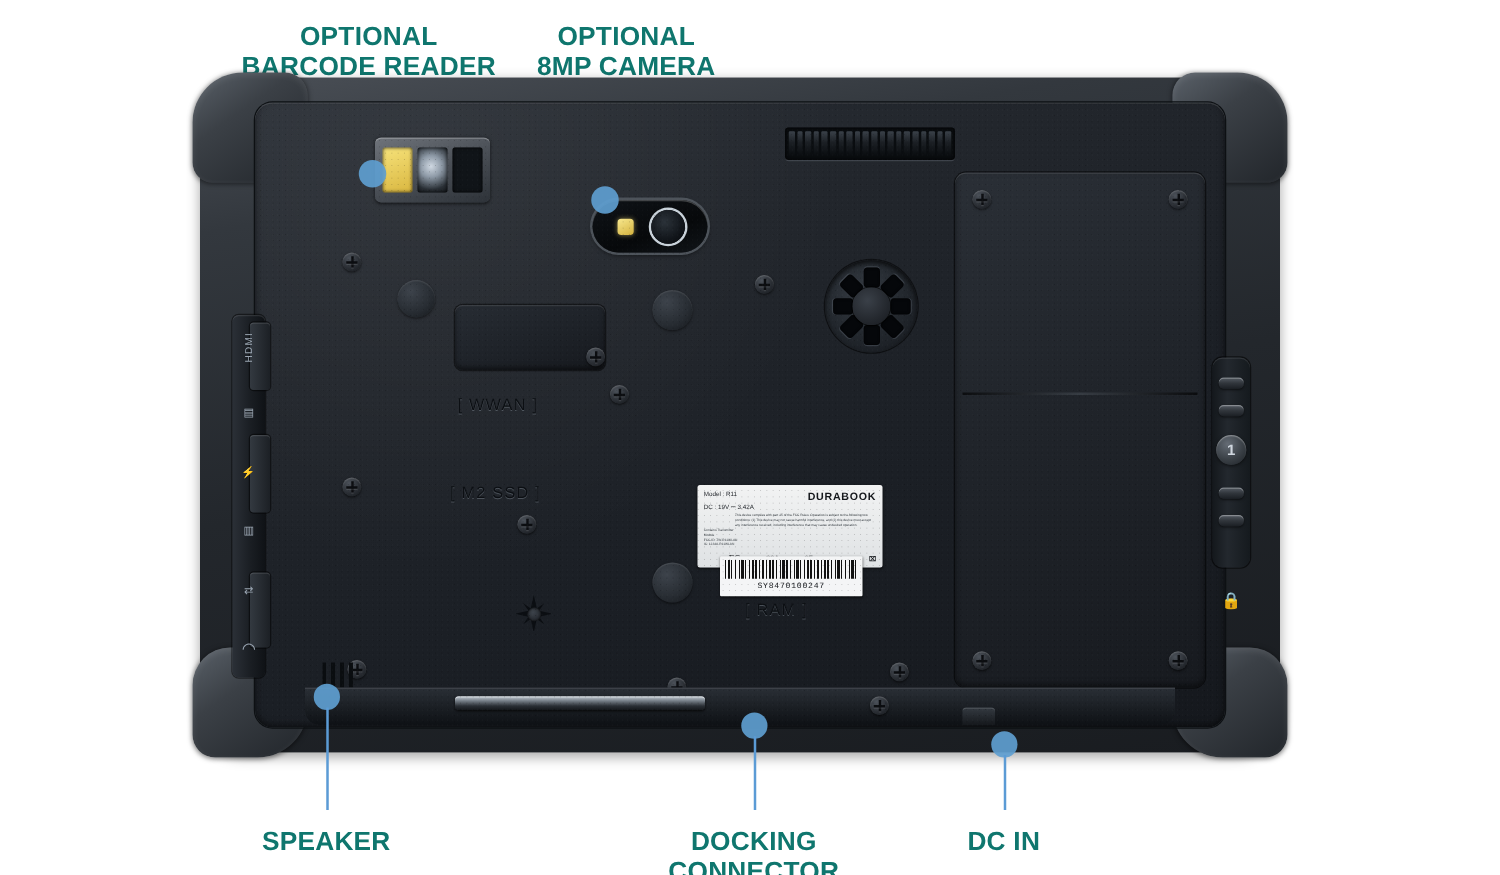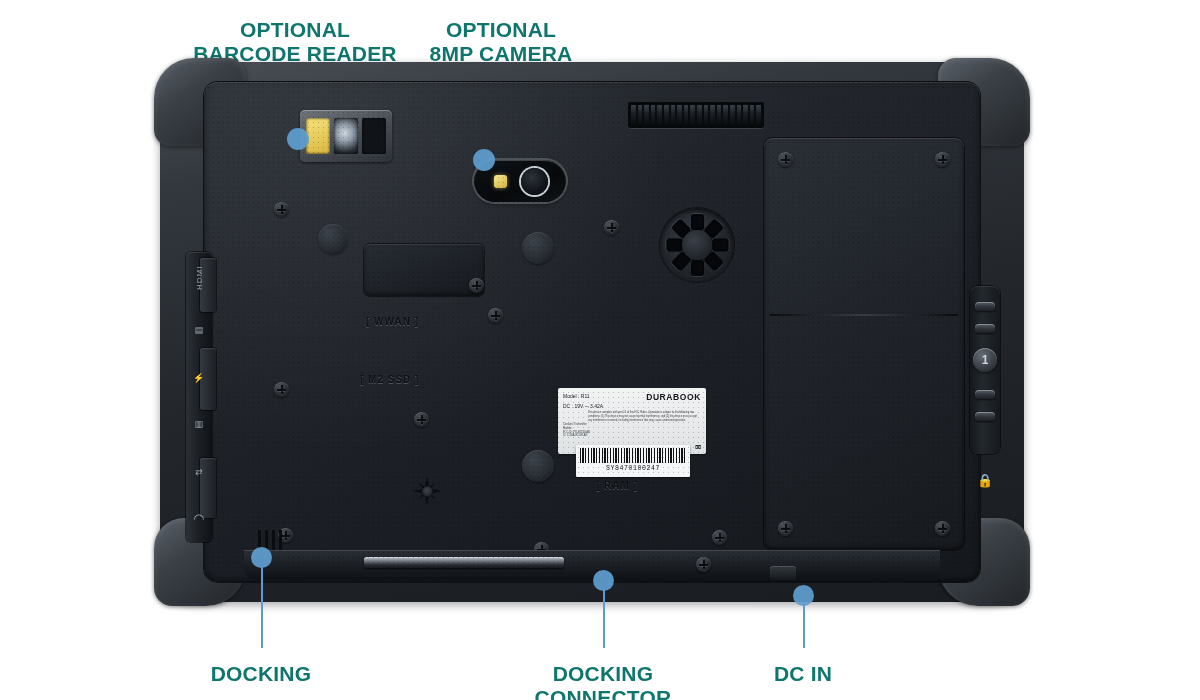--- a/index.html
+++ b/index.html
@@ -138,22 +138,22 @@
     position: absolute;
     border-radius: 50%;
     background: radial-gradient(circle at 35% 30%, #3d434b 0%, #272c32 60%, #15181c 100%);
     box-shadow: inset 0 1px 1px rgba(255,255,255,.10), 0 1px 2px rgba(0,0,0,.5);
   }
 
   
   .etch {
     position: absolute;
     color: #0c0f13;
-    font-weight: bold;
-    font-size: 10px;
+    font-weight: normal;
+    font-size: 13px;
     letter-spacing: 1px;
     text-shadow: 0 1px 0 rgba(160,172,186,.34);
     font-family: "Liberation Sans", sans-serif;
     white-space: nowrap;
   }
 
   
   .br-module {
     position: absolute;
     left: 96px; top: 28px;
@@ -470,21 +470,21 @@
             <i></i>
           </div>
         <div class="hub"></div>
       </div>
 
       <div class="panel" style="left:160px; top:162px; width:120px; height:52px;"></div>
       <div class="screw" style="left:265px; top:196px;"></div>
 
       <div class="etch" style="left:162px; top:234px;">[ WWAN ]</div>
 
-      <div class="etch" style="left:156px; top:292px;">[ M2 SSD ]</div>
+      <div class="etch" style="left:156px; top:304px;">[ M2 SSD ]</div>
 
       <div class="etch" style="left:392px; top:398px;">[ RAM ]</div>
 
       <div class="pad" style="left:114px; top:142px; width:30px; height:30px;"></div>
       <div class="pad" style="left:318px; top:150px; width:32px; height:32px;"></div>
       <div class="pad" style="left:318px; top:368px; width:32px; height:32px;"></div>
 
       <div class="screw" style="left:70px; top:120px;"></div>
       <div class="screw" style="left:70px; top:300px;"></div>
       <div class="screw" style="left:74px; top:446px;"></div>
@@ -576,19 +576,19 @@
   <div class="callout-dot" style="left:287px; top:128px; width:22px; height:22px;"></div>
   <div class="callout-dot" style="left:473px; top:149px; width:22px; height:22px;"></div>
   <div class="callout-dot" style="left:251px; top:547px; width:21px; height:21px;"></div>
   <div class="callout-dot" style="left:593px; top:570px; width:21px; height:21px;"></div>
   <div class="callout-dot" style="left:793px; top:585px; width:21px; height:21px;"></div>
 
   <div class="callout-line" style="left:261px; top:566px; height:82px;"></div>
   <div class="callout-line" style="left:603px; top:589px; height:59px;"></div>
   <div class="callout-line" style="left:803px; top:604px; height:44px;"></div>
 
-  <div class="callout-label" style="left:181px; top:662px; width:160px;">DOCKING</div>
+  <div class="callout-label" style="left:181px; top:662px; width:160px;">SPEAKER</div>
 
   <div class="callout-label" style="left:493px; top:662px; width:220px;">DOCKING CONNECTOR</div>
 
   <div class="callout-label" style="left:755px; top:662px; width:96px;">DC IN</div>
 
 </div>
 
 </body></html>

